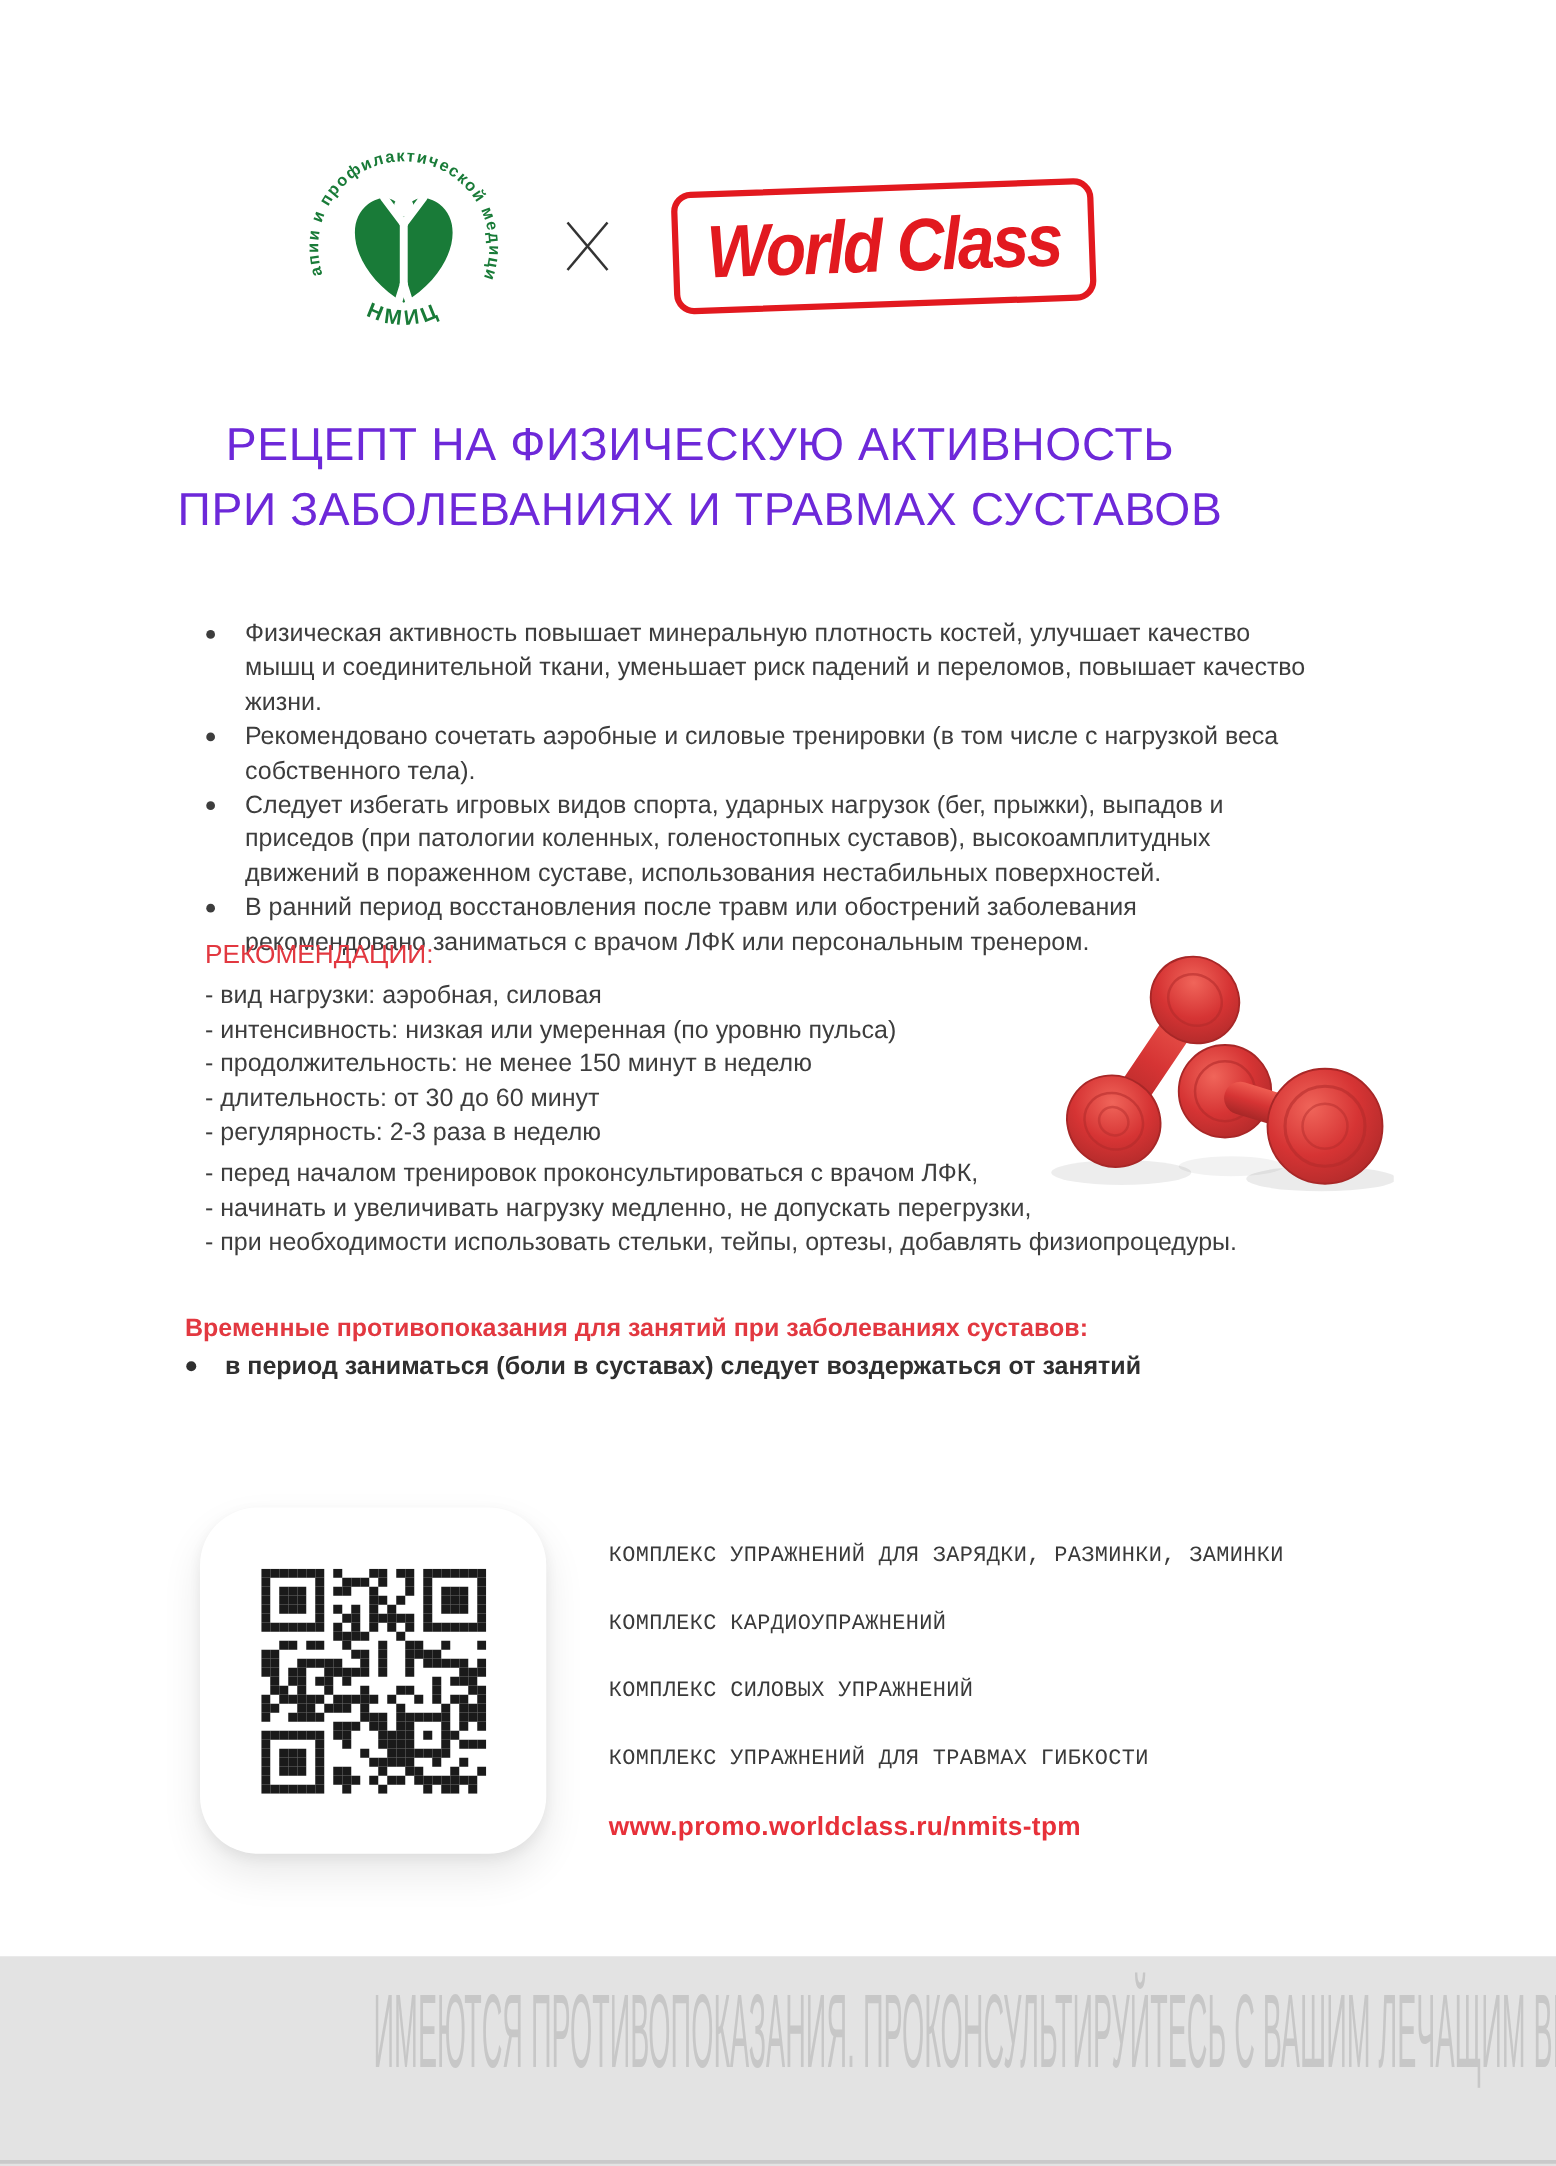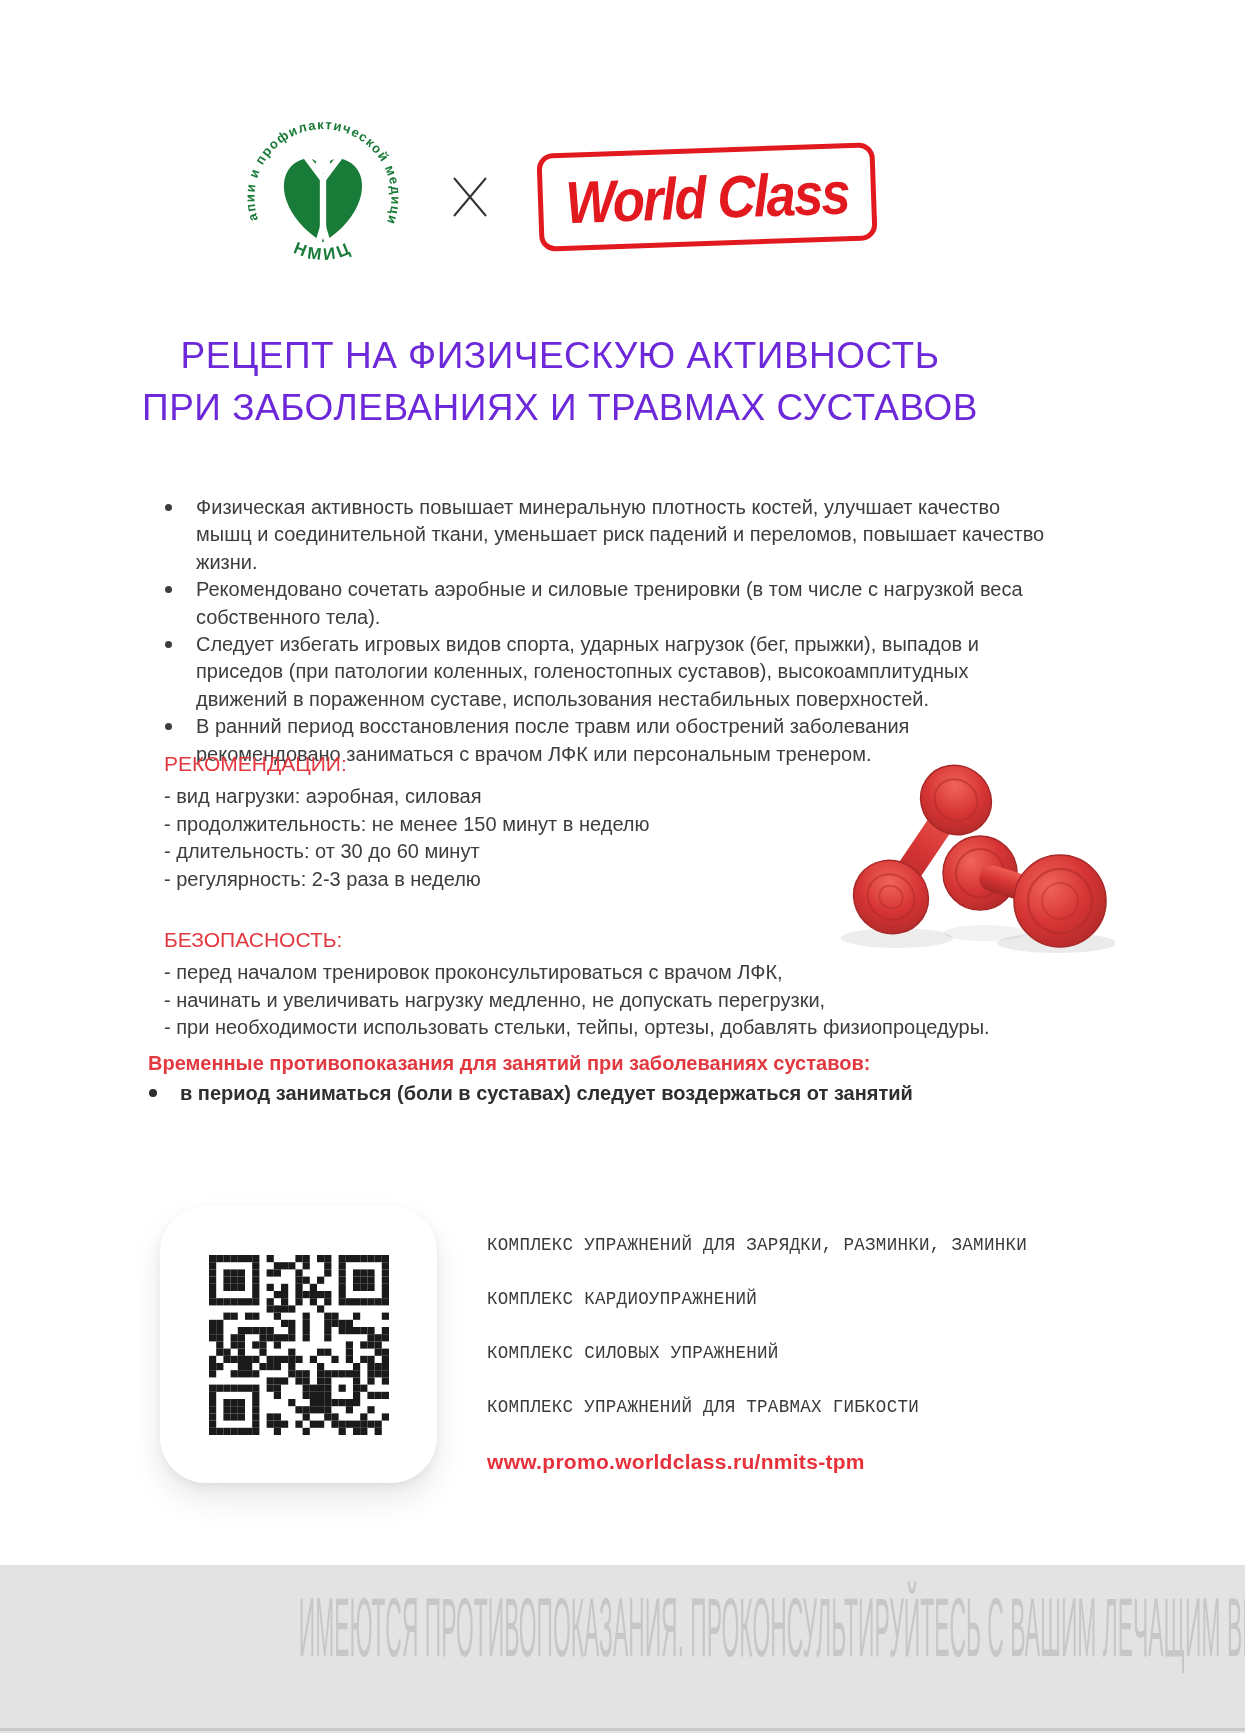--- a/index.html
+++ b/index.html
@@ -141,28 +141,28 @@
     <li>Физическая активность повышает минеральную плотность костей, улучшает качество мышц и соединительной ткани, уменьшает риск падений и переломов, повышает качество жизни.</li>
     <li>Рекомендовано сочетать аэробные и силовые тренировки (в том числе с нагрузкой веса собственного тела).</li>
     <li>Следует избегать игровых видов спорта, ударных нагрузок (бег, прыжки), выпадов и приседов (при патологии коленных, голеностопных суставов), высокоамплитудных движений в пораженном суставе, использования нестабильных поверхностей.</li>
     <li>В ранний период восстановления после травм или обострений заболевания рекомендовано заниматься с врачом ЛФК или персональным тренером.</li>
   </ul>
 
   <div class="section section-rec">
     <div class="sec-heading">РЕКОМЕНДАЦИИ:</div>
     <div class="dash-list">
       <div>- вид нагрузки: аэробная, силовая</div>
+      <div>- интенсивность: низкая или умеренная (по уровню пульса)</div>
       <div>- продолжительность: не менее 150 минут в неделю</div>
       <div>- длительность: от 30 до 60 минут</div>
       <div>- регулярность: 2-3 раза в неделю</div>
     </div>
   </div>
 
   <div class="section section-safe">
-    <div class="sec-heading">БЕЗОПАСНОСТЬ:</div>
     <div class="dash-list">
       <div>- перед началом тренировок проконсультироваться с врачом ЛФК,</div>
       <div>- начинать и увеличивать нагрузку медленно, не допускать перегрузки,</div>
       <div>- при необходимости использовать стельки, тейпы, ортезы, добавлять физиопроцедуры.</div>
     </div>
   </div>
 
   <div class="contra">
     <div class="contra-heading">Временные противопоказания для занятий при заболеваниях суставов:</div>
     <div class="contra-item">в период заниматься (боли в суставах) следует воздержаться от занятий</div>

